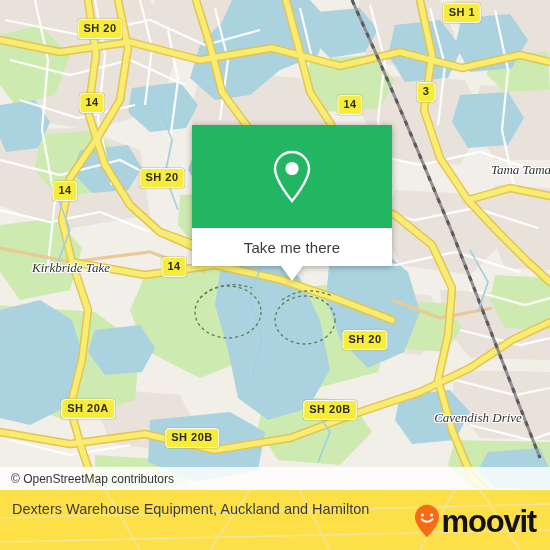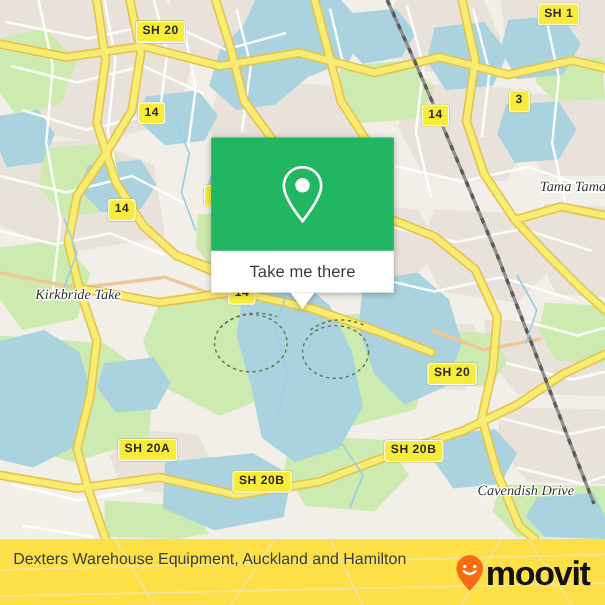--- a/index.html
+++ b/index.html
@@ -42,21 +42,20 @@
     font-family: "Liberation Sans", sans-serif;
     font-size: 11px;
     font-weight: bold;
     letter-spacing: 0.5px;
     line-height: 1;
     padding: 3px 5px 4px 5px;
     white-space: nowrap;
     box-shadow: 0 0 0 0.5px rgba(160,150,40,0.55);
     transform: translate(-50%, -50%);
     text-align: center;
-    margin-left: 46px;
   }
 
   
   .place-label {
     position: absolute;
     font-family: "Liberation Serif", serif;
     font-style: italic;
     font-size: 13px;
     color: #333333;
     white-space: nowrap;
@@ -64,21 +63,21 @@
     text-shadow:
       -1.2px 0 #fff, 1.2px 0 #fff, 0 -1.2px #fff, 0 1.2px #fff,
       -1px -1px #fff, 1px -1px #fff, -1px 1px #fff, 1px 1px #fff;
   }
 
   
   #popup {
     position: absolute;
     left: 192px;
     top: 125px;
-    width: 166px;
+    width: 200px;
     filter: drop-shadow(0 1px 3px rgba(0,0,0,0.33));
   }
   #popup-head {
     height: 103px;
     background: #22b562;
     display: flex;
     align-items: center;
     justify-content: center;
   }
   #popup-pin svg { display: block; }
@@ -332,38 +331,41 @@
         <div class="shield" style="left: 174px; top: 267px;">14</div>
         <div class="shield" style="left: 365px; top: 340px;">SH 20</div>
         <div class="shield" style="left: 88px; top: 409px;">SH 20A</div>
         <div class="shield" style="left: 330px; top: 410px;">SH 20B</div>
         <div class="shield" style="left: 192px; top: 438px;">SH 20B</div>
       </div>
 
     <div id="place-layer">
         <div class="place-label" style="left: 71px; top: 268px;">Kirkbride Take</div>
         <div class="place-label" style="left: 521px; top: 170px;">Tama Tama</div>
-        <div class="place-label" style="left: 478px; top: 418px; margin-top: 28px;">Cavendish Drive</div>
+        <div class="place-label" style="left: 478px; top: 418px;">Cavendish Drive</div>
       </div>
 
     <div id="popup">
       <div id="popup-head">
         <span id="popup-pin">
           <svg width="44" height="56" viewBox="0 0 44 56">
             <path d="M22 3 C12.6 3 5 10.6 5 20 C5 31.5 22 52 22 52 C22 52 39 31.5 39 20 C39 10.6 31.4 3 22 3 Z" fill="none" stroke="#ffffff" stroke-width="2.4"></path>
             <circle cx="22" cy="19.5" r="6.6" fill="#ffffff"></circle>
           </svg>
         </span>
       </div>
       <div id="popup-foot">
         <span id="popup-foot-label">Take me there</span>
       </div>
       <div id="popup-tail"></div>
     </div>
 
+    <div id="attribution">
+      <span id="attribution-text">© OpenStreetMap contributors</span>
+    </div>
   </div>
 
   <div id="footer">
     <svg id="footer-watermark" width="550" height="60" viewBox="0 0 550 60">
       <g stroke="#e9e9e9" stroke-width="1.6" fill="none">
         <path d="M105,0 L140,60"></path>
         <path d="M210,60 L250,0"></path>
         <path d="M300,0 L330,60"></path>
         <path d="M420,60 L455,0"></path>
         <path d="M0,28 L550,14"></path>

